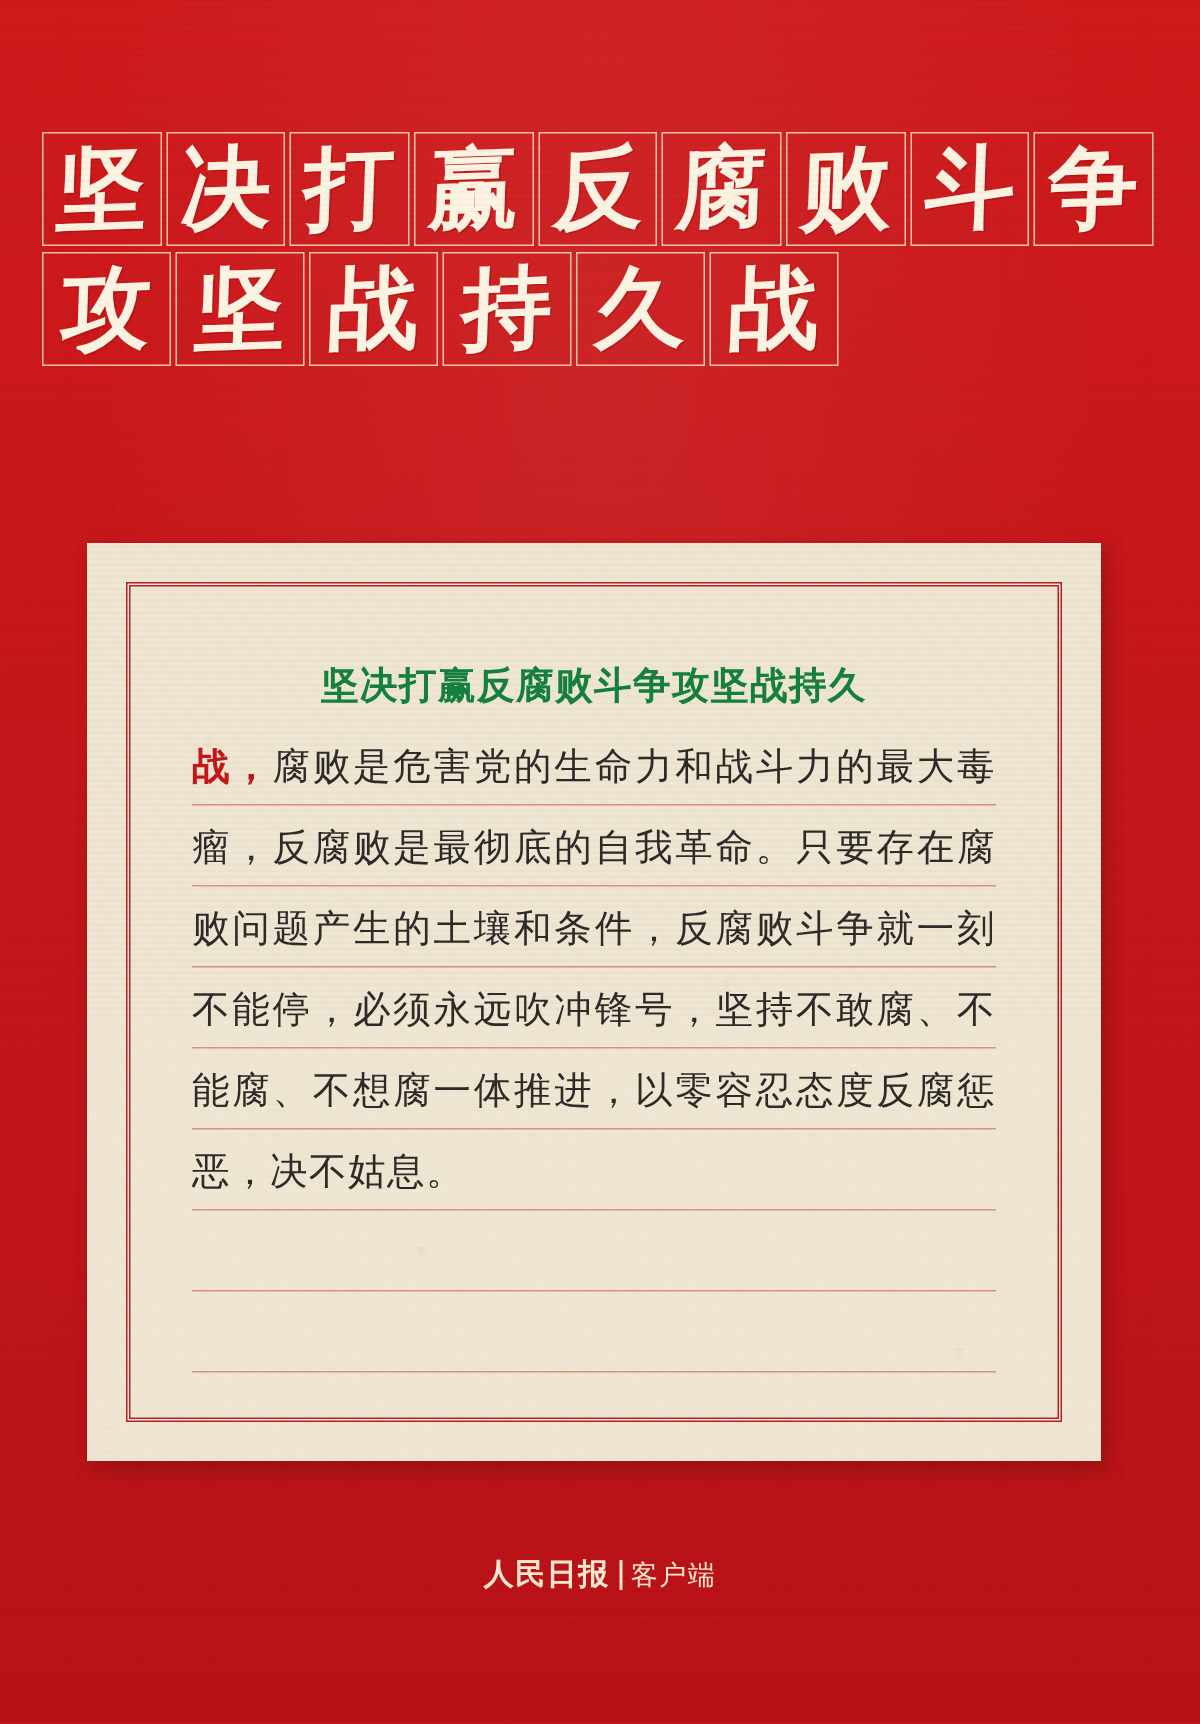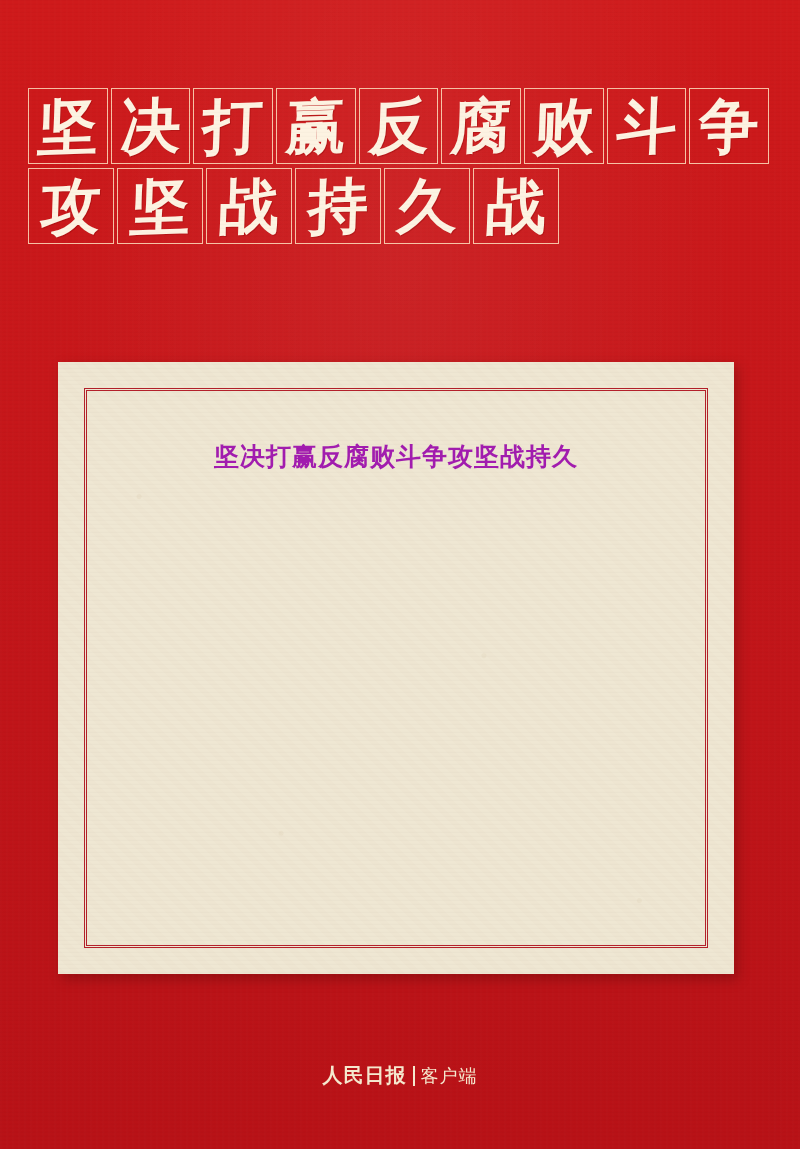--- a/index.html
+++ b/index.html
@@ -117,21 +117,21 @@
 
   .card-inner {
     position: absolute;
     left: 70px;
     top: 70px;
     right: 70px;
     bottom: 60px;
   }
 
   .quote-title {
-    color: #a21caf;
+    color: #15803d;
     font-weight: 700;
     font-size: 25px;
     line-height: 50px;
     text-align: center;
     letter-spacing: 1px;
     font-family: "DejaVu Sans", sans-serif;
   }
 
   .quote-body {
     margin-top: 2px;
@@ -163,21 +163,21 @@
     height: 1px;
     background: #cf7a62;
     opacity: 0.75;
   }
 
   
   .footer {
     position: absolute;
     left: 0;
     right: 0;
-    top: 1062px;
+    top: 1036px;
     display: flex;
     align-items: center;
     justify-content: center;
     gap: 6px;
   }
   .footer .rmrb {
     font-family: "DejaVu Serif", serif;
     font-weight: 700;
     font-size: 20px;
     color: #f6e9cf;
@@ -251,20 +251,33 @@
         </div>
     </div>
   </div>
 
   <div class="card-shadow"></div>
 
   <div class="card">
     <div class="card-border"></div>
     <div class="card-inner">
       <div class="quote-title">坚决打赢反腐败斗争攻坚战持久</div>
+      <div class="quote-body">
+        <div class="rules">
+          <div class="line" style="top:0px"></div>
+          <div class="line" style="top:54px"></div>
+          <div class="line" style="top:108px"></div>
+          <div class="line" style="top:162px"></div>
+          <div class="line" style="top:216px"></div>
+          <div class="line" style="top:270px"></div>
+          <div class="line" style="top:324px"></div>
+          <div class="line" style="top:378px"></div>
+        </div>
+        <span class="lead">战，</span><span>腐败是危害党的生命力和战斗力的最大毒瘤，反腐败是最彻底的自我革命。只要存在腐败问题产生的土壤和条件，反腐败斗争就一刻不能停，必须永远吹冲锋号，坚持不敢腐、不能腐、不想腐一体推进，以零容忍态度反腐惩恶，决不姑息。</span>
+      </div>
     </div>
   </div>
 
   <div class="footer">
     <span class="rmrb">人民日报</span>
     <span class="bar"></span>
     <span class="client">客户端</span>
   </div>
 
 </div>

